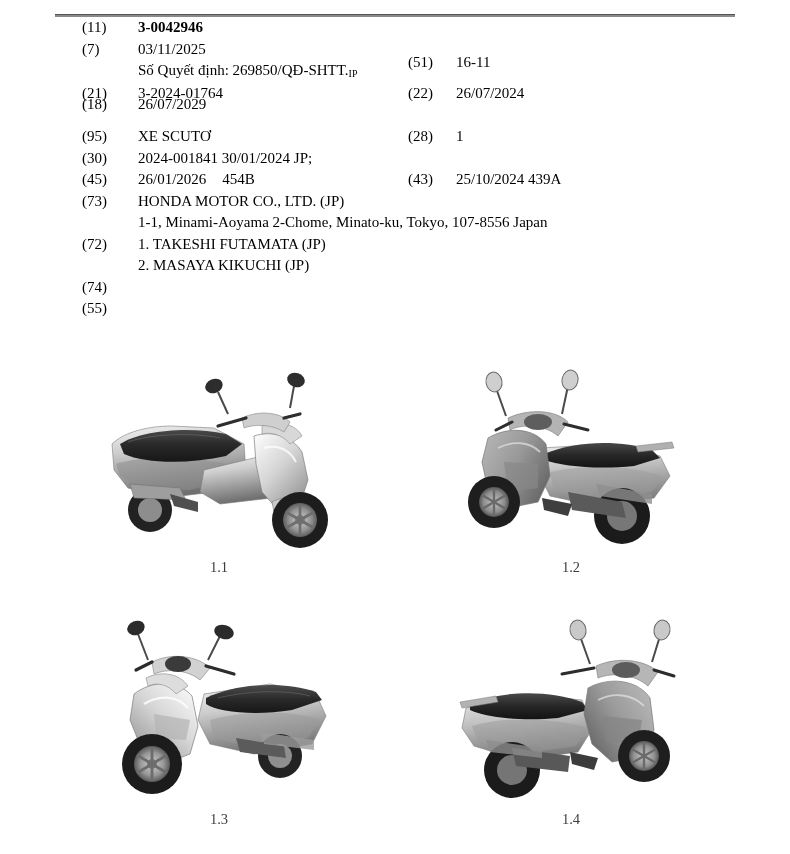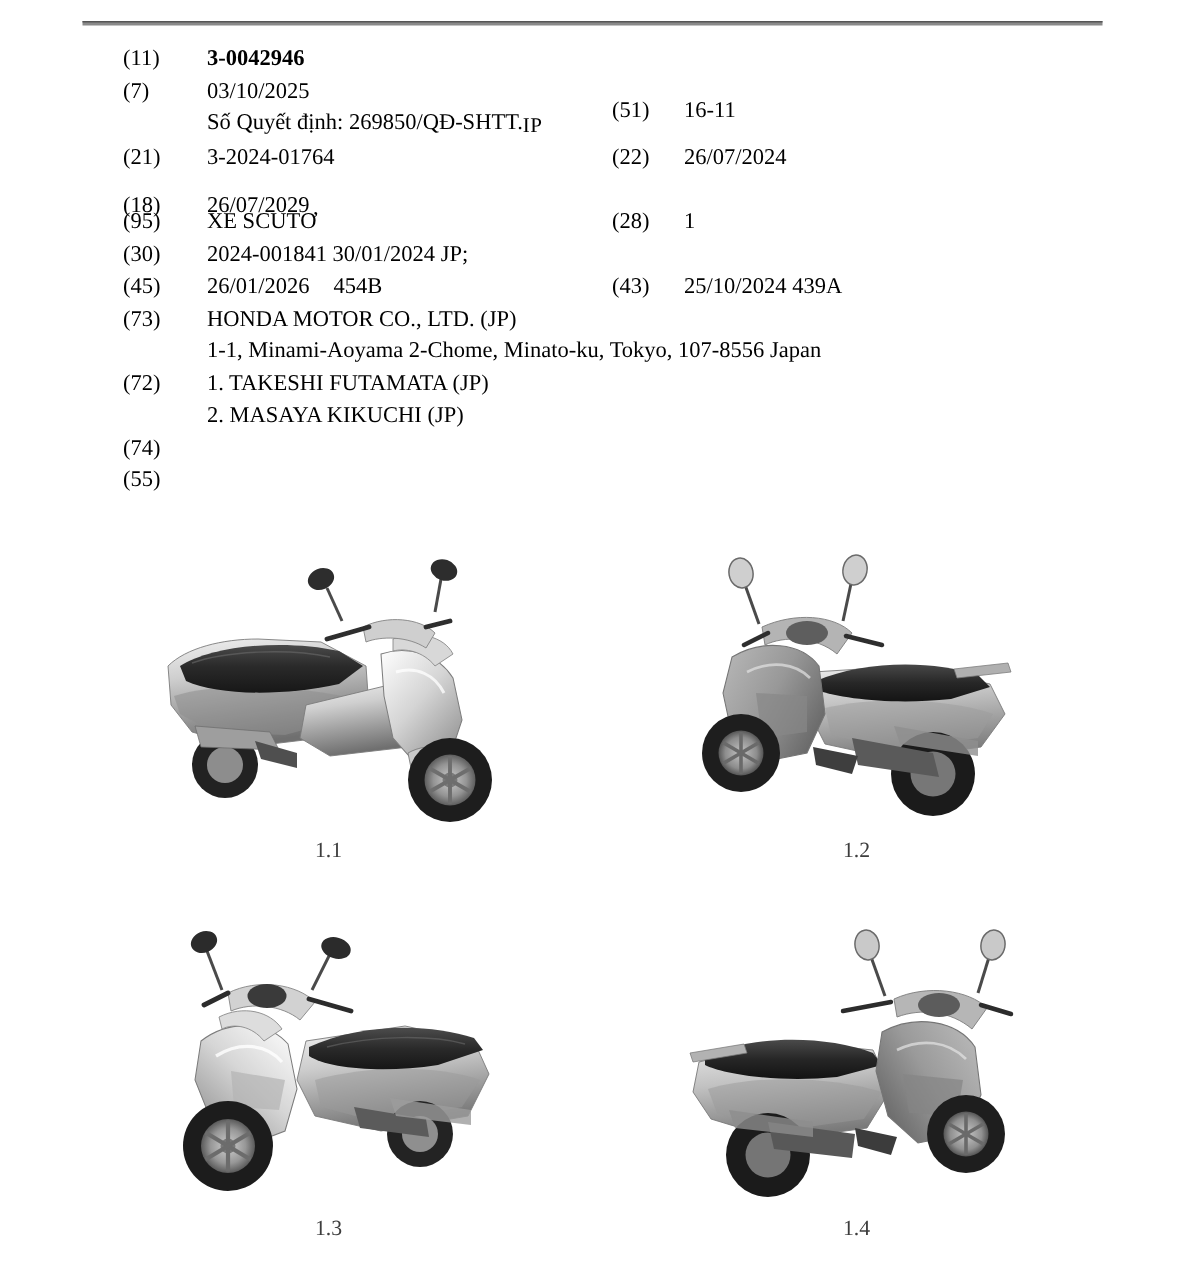--- a/index.html
+++ b/index.html
@@ -34,21 +34,21 @@
     width: 680px;
     margin: 4px auto 0 auto;
     height: 2px;
     background: #8a8a8a;
     border-top: 1px solid #555;
   }
 
   
   .biblio {
     position: relative;
-    margin-top: 12px;
+    margin-top: 0;
     height: 290px;
     font-size: 15px;
     line-height: 21.5px;
   }
   .row {
     position: absolute;
     display: flex;
     align-items: baseline;
     white-space: nowrap;
   }
@@ -66,21 +66,21 @@
   .left-col  { left: 82px; }
   .right-col { left: 408px; }
   .right-col .code { width: 48px; flex: 0 0 48px; }
 
   .cont {
     position: absolute;
     left: 138px;
     white-space: nowrap;
   }
   .sub {
-    font-size: 14px;
+    font-size: 10px;
     vertical-align: baseline;
     position: relative;
     top: 2px;
     letter-spacing: 0.2px;
   }
   .gap-s { display: inline-block; width: 16px; }
 
   
   .figures {
     position: absolute;
@@ -121,32 +121,32 @@
 
 <div class="biblio">
 
   <div class="row left-col" style="top:0px;">
     <span class="code">(11)</span>
     <span class="value bold">3-0042946</span>
   </div>
 
   <div class="row left-col" style="top:21.5px;">
     <span class="code">(7)</span>
-    <span class="value">03/10/2025</span>
+    <span class="value">03/11/2025</span>
   </div>
   <div class="cont" style="top:43px;">
     <span>Số Quyết định: 269850/QĐ-SHTT.</span><span class="sub">IP</span>
   </div>
 
   <div class="row left-col" style="top:66px;">
     <span class="code">(21)</span>
     <span class="value">3-2024-01764</span>
   </div>
 
-  <div class="row left-col" style="top:98px;justify-content:center;">
+  <div class="row left-col" style="top:77px;justify-content:center;">
     <span class="code">(18)</span>
     <span class="value">26/07/2029</span>
   </div>
 
   <div class="row left-col" style="top:109px;">
     <span class="code">(95)</span>
     <span class="value">XE SCUTƠ</span>
   </div>
 
   <div class="row left-col" style="top:130.5px;">

